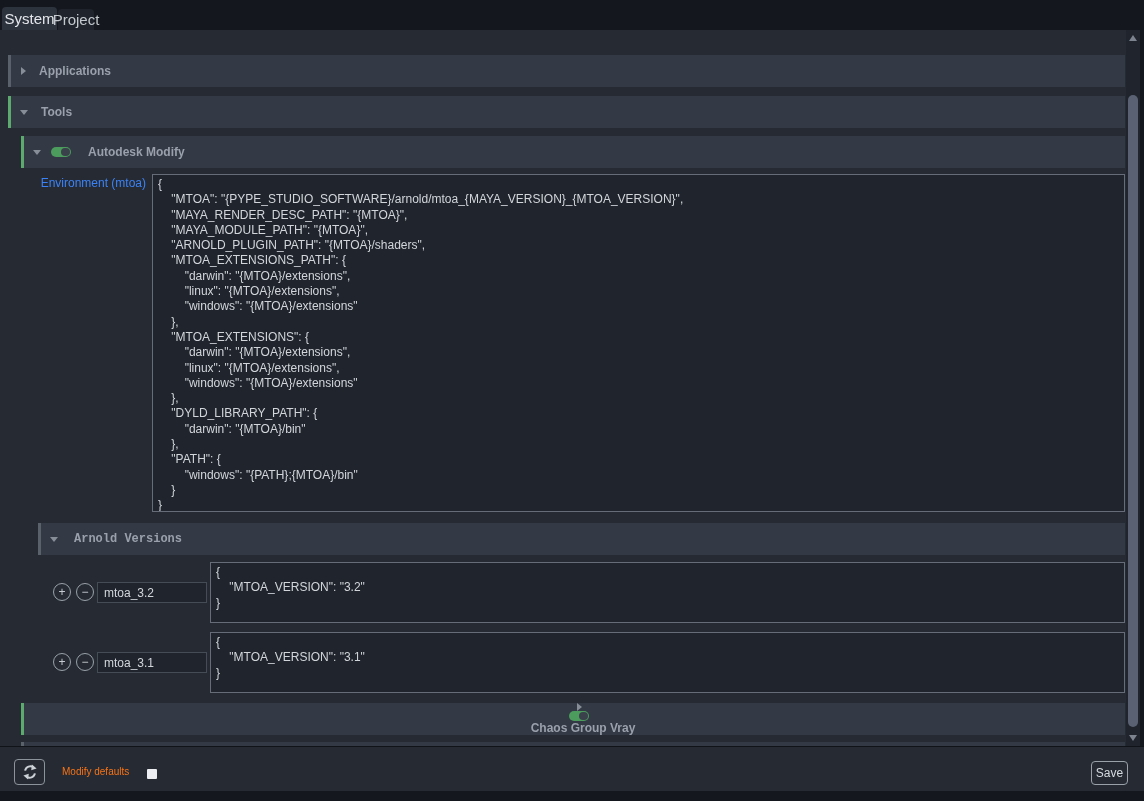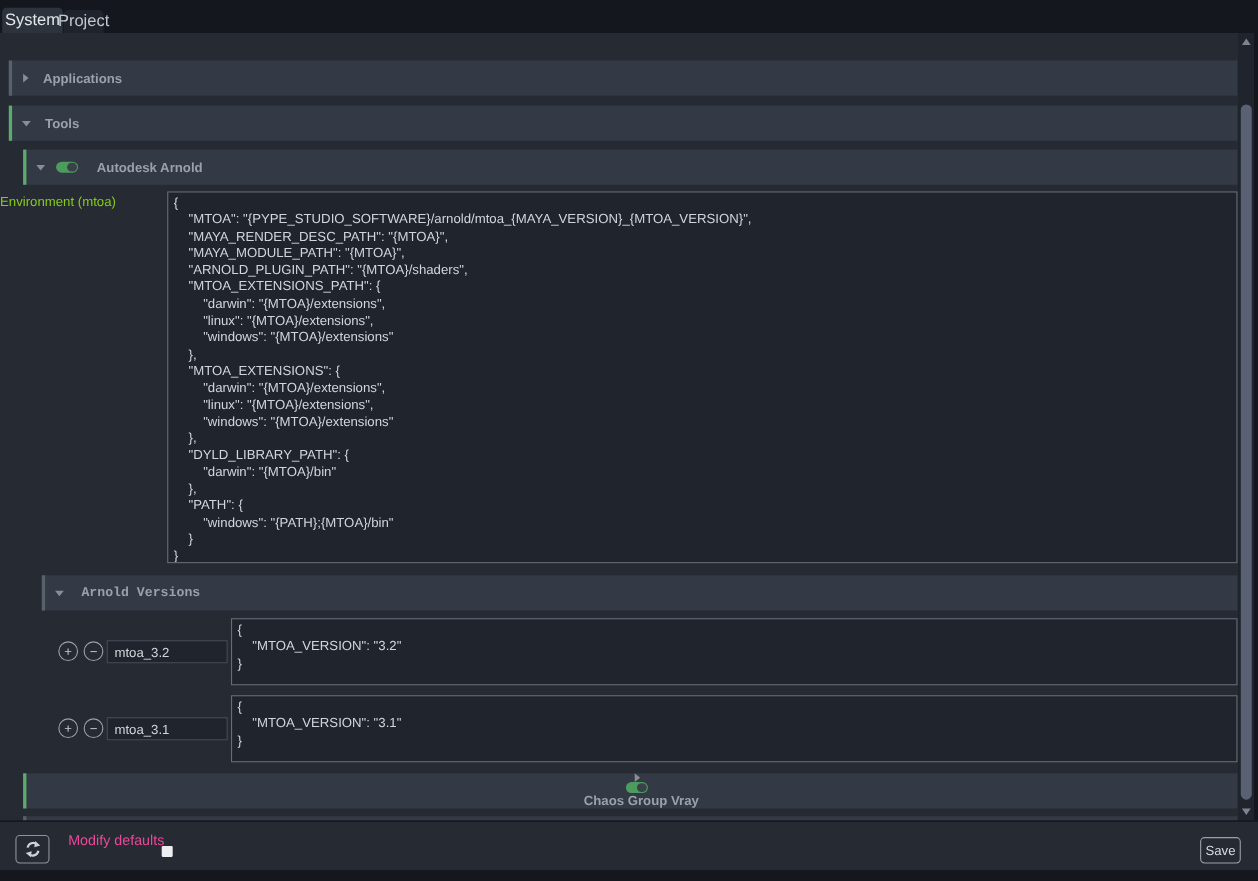--- a/index.html
+++ b/index.html
@@ -33,22 +33,22 @@
             background:#4c9c5e; margin-left:10px; cursor:pointer; }
   .toggle::after { content:""; position:absolute; right:1px; top:1px; width:9px; height:8px;
                    border-radius:4px; background:#3a414b; }
   
   textarea {
     background:#20242d; border:1px solid #666d78; color:#d2d6db;
     font-family:"Liberation Sans","DejaVu Sans",sans-serif;
     font-size:12px; line-height:15.3px; padding:2px 5px;
     resize:none; overflow:hidden; white-space:pre; display:block;
   }
-  .env-label { position:absolute; left:0; width:146px; top:146px; 
-               font-size:12px; color:#84cc16; }
+  .env-label { position:absolute; left:0; width:146px; top:146px; text-align:right;
+               font-size:12px; color:#3b82f6; }
   .env-textarea { position:absolute; left:152px; top:144px; width:973px; height:338px; }
   .version-row { position:absolute; left:0; width:1126px; height:61px; }
   .circle-btn { position:absolute; width:18px; height:18px; border:1px solid #9aa1a9;
                 border-radius:50%; background:transparent; color:#c6cbd1; font-size:12px;
                 line-height:15px; text-align:center; cursor:pointer;
                 font-family:"Liberation Sans","DejaVu Sans",sans-serif; }
   .btn-plus  { left:53px; top:21px; }
   .btn-minus { left:76px; top:21px; }
   .key-input { position:absolute; left:97px; top:20px; width:110px; height:21px;
                background:#20242d; border:1px solid #454c56; color:#d2d6db;
@@ -64,21 +64,21 @@
       border-left:4px solid transparent; border-right:4px solid transparent;
       border-top:6px solid #7d848f; }
   .scroll-thumb { position:absolute; left:2px; top:65px; width:10px; height:632px;
                   background:#596173; border-radius:5px; }
   
   .footer { position:absolute; left:0; top:746px; width:1144px; height:45px;
             background:#252a33; border-top:1px solid #101419; }
   .refresh-btn { position:absolute; left:14px; top:12px; width:31px; height:26px;
                  border:1px solid #8d939b; border-radius:4px; background:transparent;
                  display:flex; align-items:center; justify-content:center; cursor:pointer; }
-  .modify-label { position:absolute; left:62px; top:9px; font-size:13px; color:#ec4899; }
+  .modify-label { position:absolute; left:62px; top:19px; font-size:10px; color:#f97316; }
   .modify-checkbox { position:absolute; left:147px; top:22px; width:10px; height:10px;
                      background:#eceef1; border-radius:1px; cursor:pointer; }
   .save-btn { position:absolute; right:16px; top:14px; width:37px; height:24px;
               border:1px solid #9aa1a9; border-radius:4px; background:transparent;
               color:#d6dbe0; font-size:12px;
               font-family:"Liberation Sans","DejaVu Sans",sans-serif; cursor:pointer; }
   .bottomstrip { position:absolute; left:0; top:791px; width:1144px; height:10px; background:#14181e; }
 </style>
 </head>
 <body>
@@ -99,21 +99,21 @@
     </div>
 
     <div class="row row-top accent-green" style="top:66px;">
       <span class="tri-down"></span>
       <span class="sec-label">Tools</span>
     </div>
 
     <div class="row row-sub accent-green" style="top:106px;">
       <span class="tri-down"></span>
       <span class="toggle"></span>
-      <span class="sec-label" style="margin-left:17px;">Autodesk Arnold</span>
+      <span class="sec-label" style="margin-left:17px;">Autodesk Modify</span>
     </div>
 
     <div class="env-label">Environment (mtoa)</div>
     <textarea class="env-textarea" spellcheck="false" style="">{
     "MTOA": "{PYPE_STUDIO_SOFTWARE}/arnold/mtoa_{MAYA_VERSION}_{MTOA_VERSION}",
     "MAYA_RENDER_DESC_PATH": "{MTOA}",
     "MAYA_MODULE_PATH": "{MTOA}",
     "ARNOLD_PLUGIN_PATH": "{MTOA}/shaders",
     "MTOA_EXTENSIONS_PATH": {
         "darwin": "{MTOA}/extensions",

